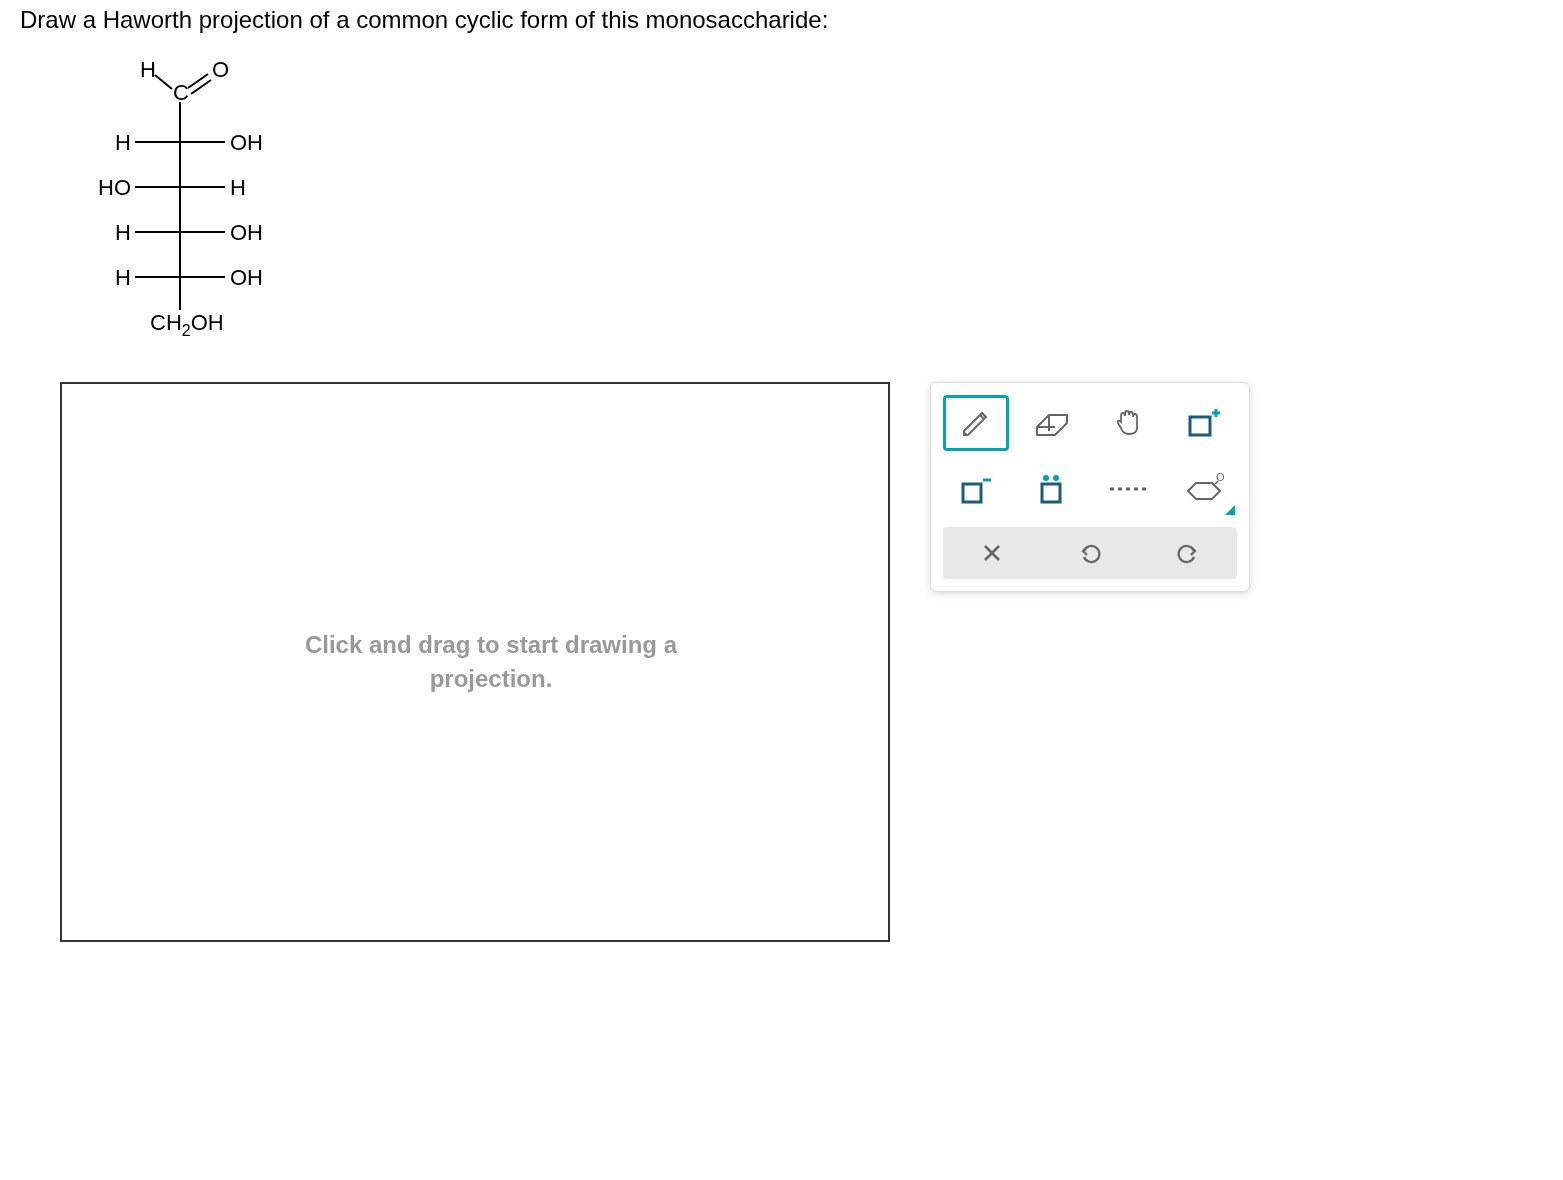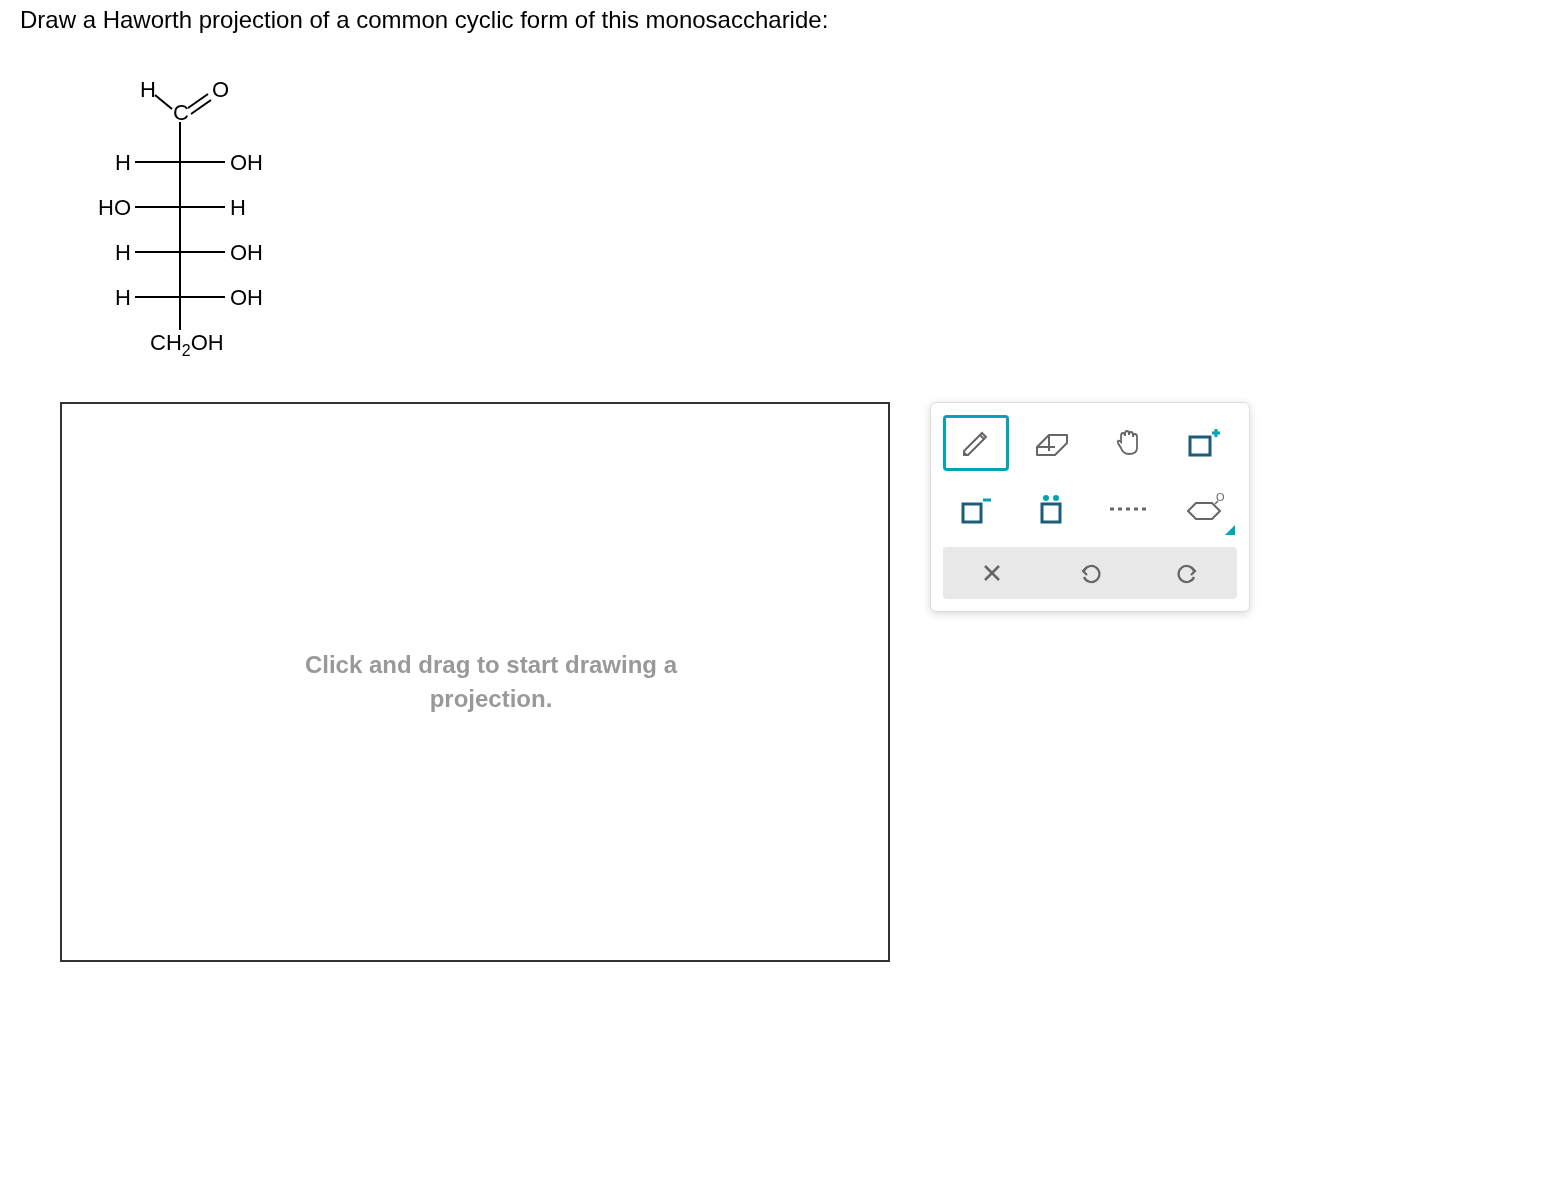--- a/index.html
+++ b/index.html
@@ -9,21 +9,21 @@
     }
     body {
       font-family: Arial, Helvetica, sans-serif;
       background: #fff;
       padding: 6px 20px;
       width: 1563px;
     }
     .question-text {
       font-size: 24px;
       color: #000;
-      margin-bottom: 38px;
+      margin-bottom: 18px;
     }
     .fischer-projection {
       margin-left: 60px;
       margin-bottom: 40px;
       position: relative;
       width: 200px;
       height: 290px;
     }
     .fischer-projection svg {
       overflow: visible;

